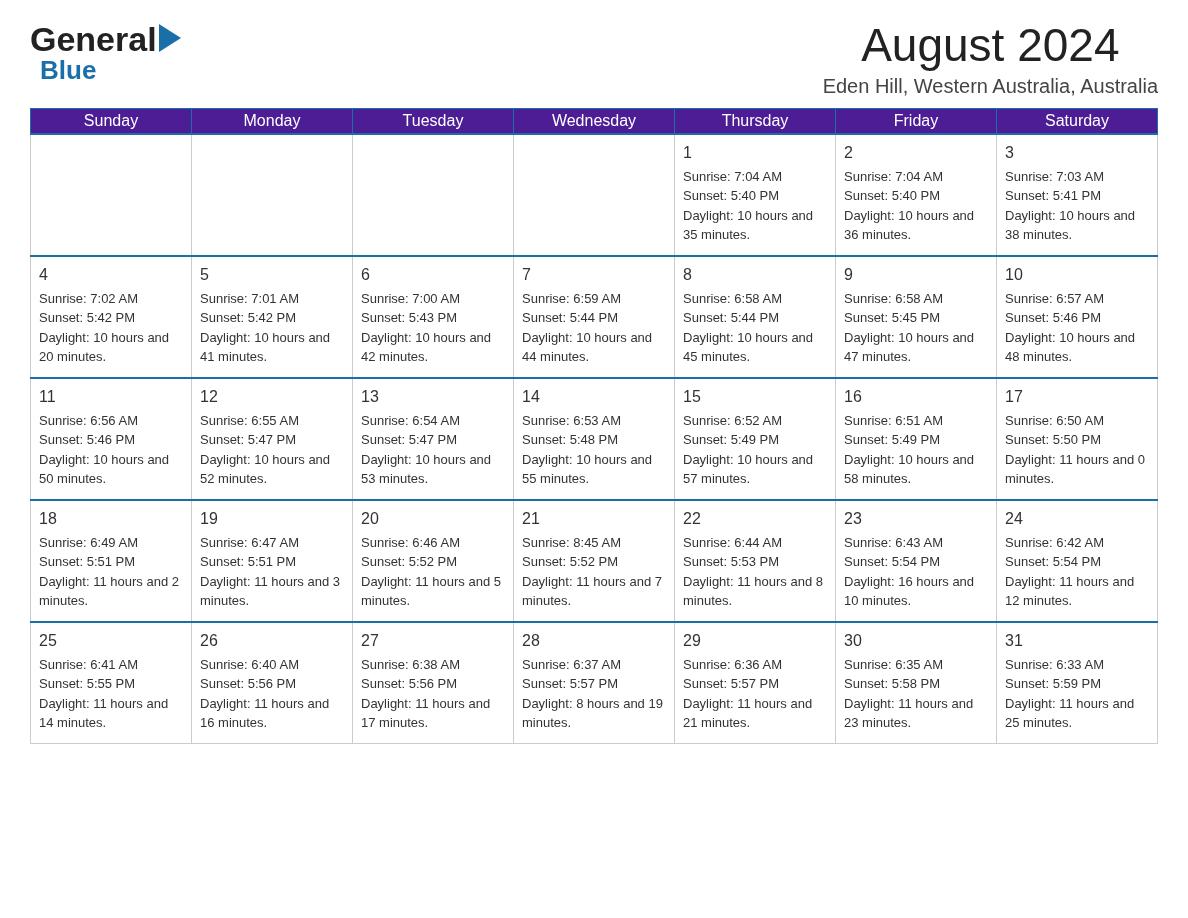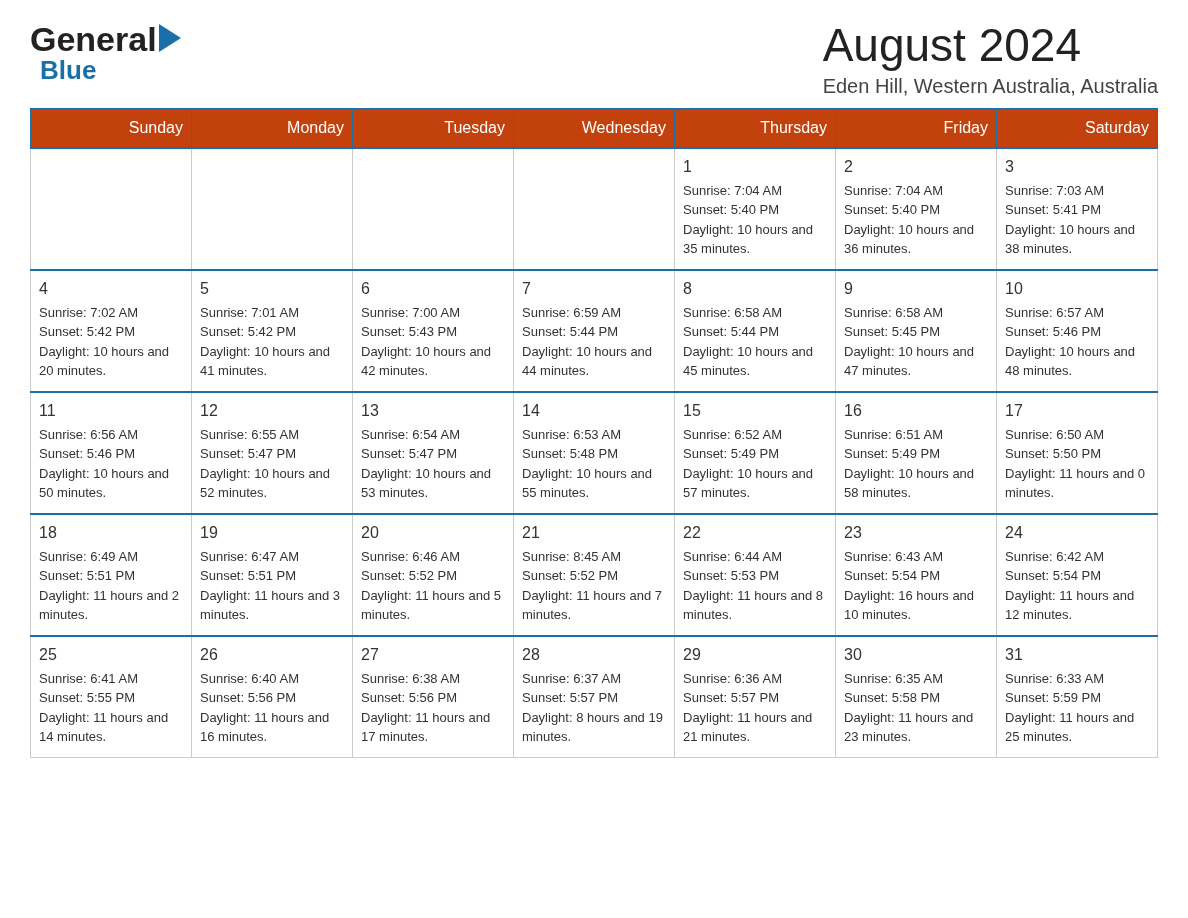--- a/index.html
+++ b/index.html
@@ -9,45 +9,45 @@
       padding: 20px 30px;
       color: #222;
     }
     .header-row {
       display: flex;
       align-items: flex-start;
       justify-content: space-between;
       margin-bottom: 8px;
     }
     .title-block {
-      text-align: left;
+      text-align: center;
     }
     .month-year {
       font-size: 46px;
       font-weight: normal;
       color: #222;
       line-height: 1.1;
     }
     .location {
       font-size: 20px;
       color: #444;
       margin-top: 4px;
     }
     .calendar {
       width: 100%;
       border-collapse: collapse;
       margin-top: 10px;
     }
     .calendar th {
-      background-color: #c2410c;
+      background-color: #4c1d95;
       color: #fff;
       font-size: 16px;
       font-weight: normal;
-      padding: 10px 8px;
-      text-align: right;
+      padding: 3px 8px;
+      text-align: center;
       border: 1px solid #1a6fa8;
     }
     .calendar td {
       vertical-align: top;
       padding: 6px 8px 10px 8px;
       border: 1px solid #ccc;
       width: 14.28%;
       min-height: 90px;
       font-size: 13px;
       color: #333;

